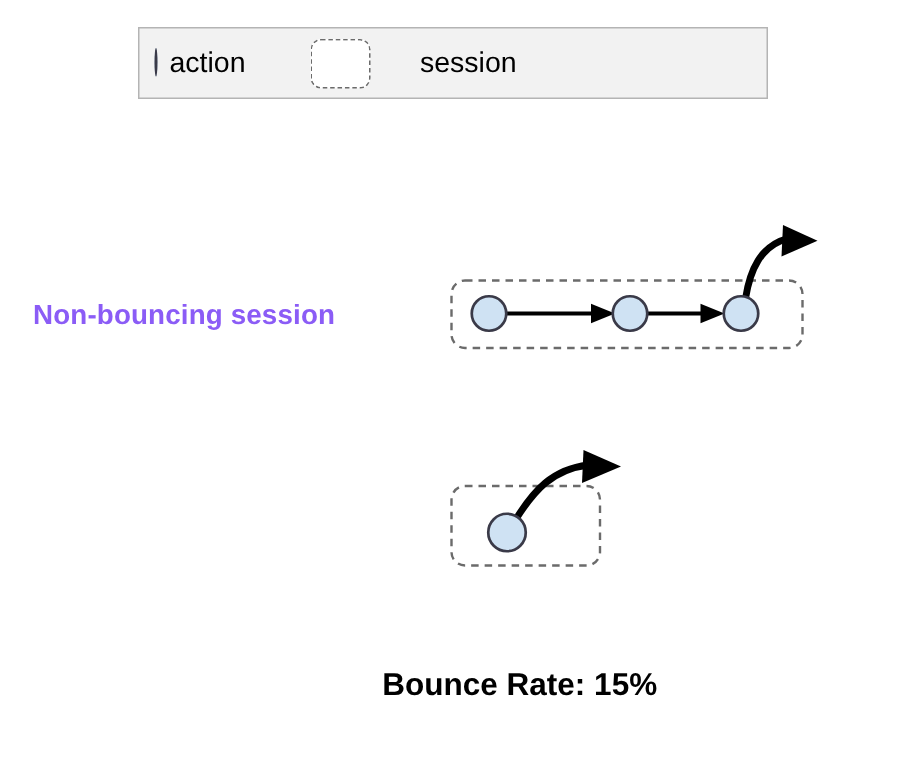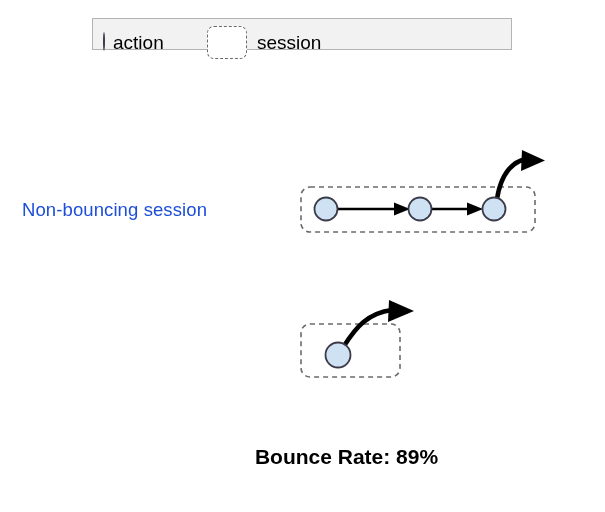--- a/index.html
+++ b/index.html
@@ -20,34 +20,34 @@
     position: relative;
     width: 605px;
     height: 512px;
   }
   
   .legend-box {
     position: absolute;
     left: 92px;
     top: 18px;
     width: 420px;
-    height: 32px;
+    height: 48px;
     background: #f2f2f2;
     border: 1px solid #b4b4b4;
     box-sizing: border-box;
   }
   .legend-item {
     position: absolute;
     display: flex;
     align-items: center;
     height: 46px;
     top: 0;
   }
   .legend-item.action   { left: 10px; }
-  .legend-item.session  { left: 114px; }
+  .legend-item.session  { left: 114px; gap: 23px; }
   .legend-item.departure{ left: 239px; }
 
   .legend-label {
     font-size: 19px;
     font-weight: 400;
     color: #000;
     line-height: 1;
     white-space: nowrap;
   }
   .legend-swatch {
@@ -75,22 +75,22 @@
   .swatch-arrow {
     width: 60px;
     height: 34px;
     margin-right: 4px;
   }
 
   
   .row-label {
     position: absolute;
     font-size: 18.5px;
-    font-weight: normal;
-    color: #1d4ed8;
+    font-weight: bold;
+    color: #8b5cf6;
     white-space: nowrap;
     letter-spacing: 0.1px;
   }
   #label-nonbouncing { left: 22px;  top: 199px; }
   #label-bouncing    { left: 78px;  top: 344px; }
 
   .bounce-rate {
     position: absolute;
     left: 0;
     top: 445px;
@@ -194,16 +194,16 @@
         <path class="depart-path" d="M 344 346 C 356 327, 368 313, 392 310"></path>
         <path class="arrow-solid" d="M 389 300 L 414 311 L 388 322 Z"></path>
       </g>
 
       <circle class="action-node" cx="338" cy="355" r="12.5"></circle>
     </g>
 
   </svg>
 
   <div class="bounce-rate">
-    <span class="inner">Bounce Rate: 89%</span>
+    <span class="inner">Bounce Rate: 15%</span>
   </div>
 
 </div>
 
 </body></html>

